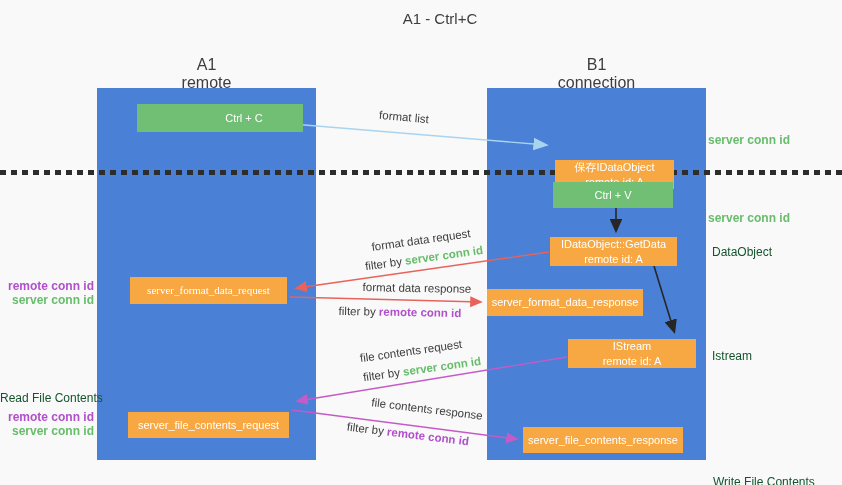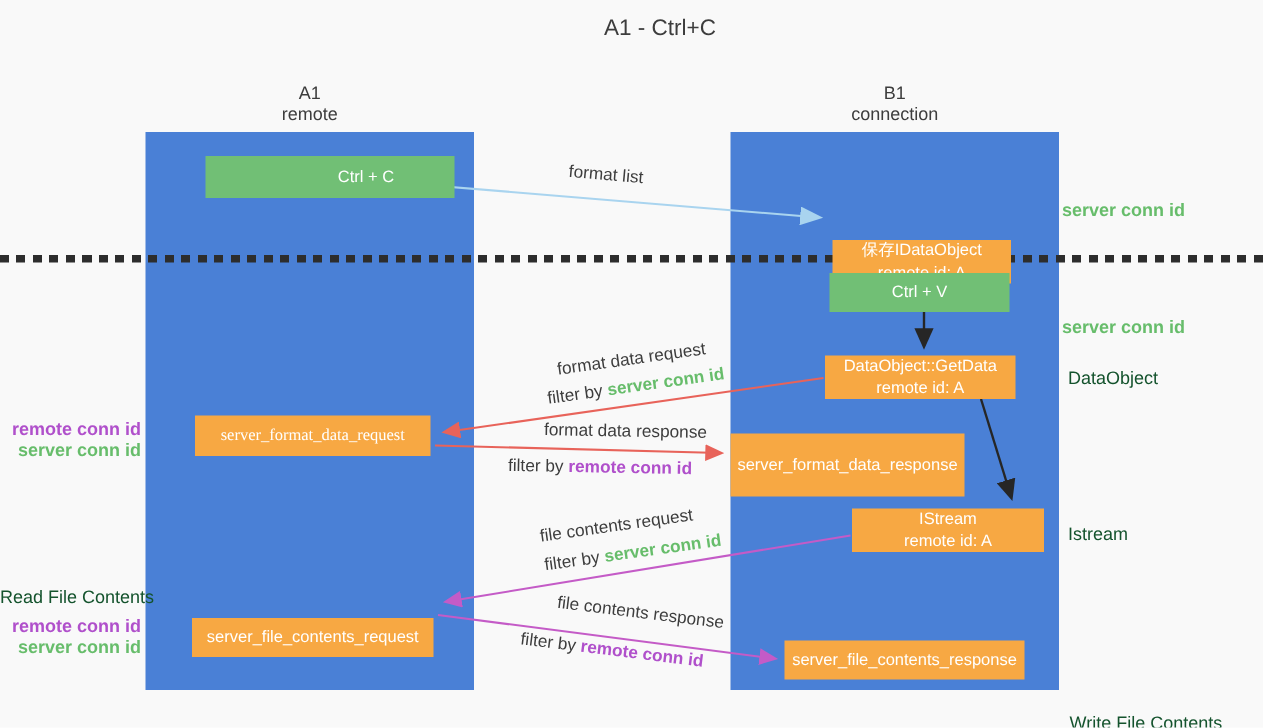--- a/index.html
+++ b/index.html
@@ -8,21 +8,21 @@
     background:#f9f9f9; overflow:hidden;
     font-family:"Liberation Sans", sans-serif;
     color:#3d3d3d;
   }
   .title {
     position:absolute; top:9px; left:340px; width:200px;
     text-align:center; font-size:15px; line-height:1.3; color:#3d3d3d;
   }
   .actor-head {
     position:absolute; top:56px; width:219px; text-align:center;
-    font-size:12px; line-height:1.15; color:#3d3d3d;
+    font-size:16px; line-height:1.15; color:#3d3d3d;
   }
   .bar {
     position:absolute; top:88px; width:219px; height:372px;
     background:#4a80d6;
   }
   .dotted {
     position:absolute; left:0; top:170px; width:842px; height:5px;
     background:repeating-linear-gradient(to right,#2d2d2d 0 6px,transparent 6px 11px);
   }
   svg.arrows { position:absolute; left:0; top:0; width:842px; height:485px; }
@@ -98,29 +98,29 @@
   <div class="node orange" style="left:555px;top:128px;width:119px;height:29px;margin-top:32px;">
     <div>保存IDataObject</div>
     <div>remote id: A</div>
   </div>
 
   <div class="node green" style="left:553px;top:182px;width:120px;height:26px;">
     <div>Ctrl + V</div>
   </div>
 
   <div class="node orange" style="left:550px;top:237px;width:127px;height:29px;">
-    <div>DataObject::GetData</div>
+    <div>IDataObject::GetData</div>
     <div>remote id: A</div>
   </div>
 
   <div class="node orange" style="left:130px;top:277px;width:157px;height:27px;font-family:Liberation Serif, serif;">
     <div>server_format_data_request</div>
   </div>
 
-  <div class="node orange" style="left:487px;top:289px;width:156px;height:42px;">
+  <div class="node orange" style="left:487px;top:289px;width:156px;height:27px;">
     <div>server_format_data_response</div>
   </div>
 
   <div class="node orange" style="left:568px;top:339px;width:128px;height:29px;">
     <div>IStream</div>
     <div>remote id: A</div>
   </div>
 
   <div class="node orange" style="left:128px;top:412px;width:161px;height:26px;">
     <div>server_file_contents_request</div>

